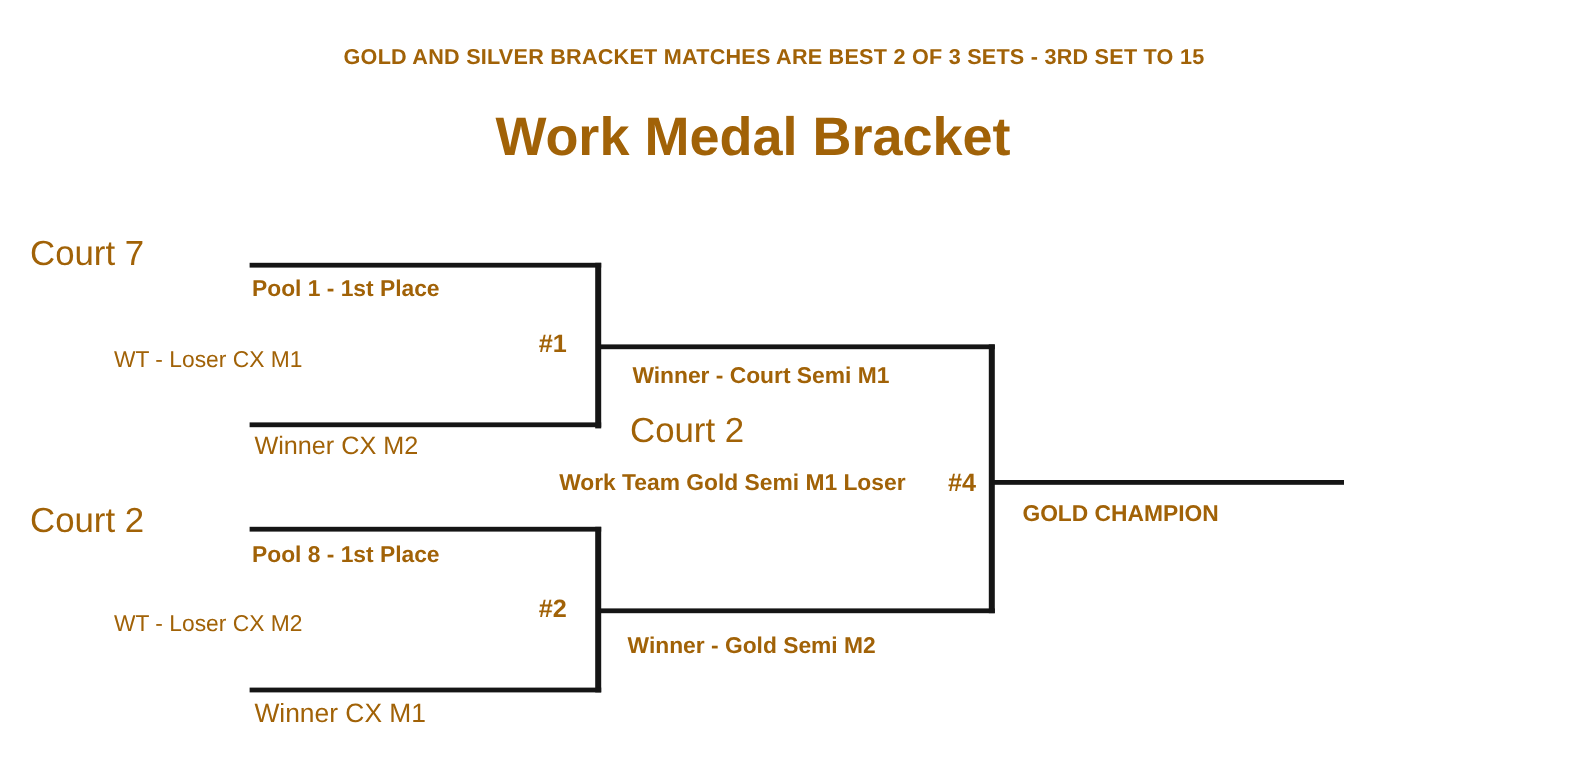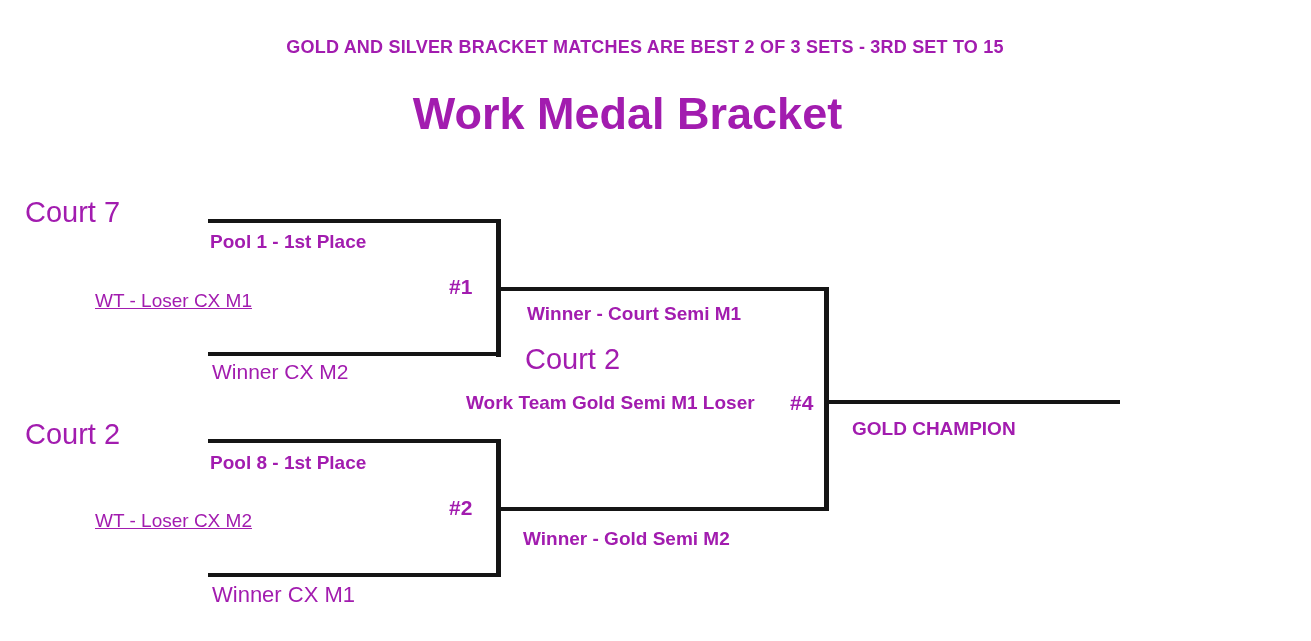--- a/index.html
+++ b/index.html
@@ -12,21 +12,21 @@
     width: 1311px;
     height: 641px;
     background: #ffffff;
     overflow: hidden;
     font-family: "Liberation Sans", sans-serif;
     color: #1c1c1c;
   }
   .txt {
     position: absolute;
     white-space: nowrap;
-    color: #a21caf;
+    color: #a16207;
   }
   .line {
     position: absolute;
     background: #151515;
   }
   .note {
     top: 37px;
     left: 0;
     width: 1290px;
     text-align: center;
@@ -46,21 +46,20 @@
     font-size: 29px;
     font-weight: 400;
   }
   .slot-label {
     font-size: 19px;
     font-weight: 600;
   }
   .annot {
     font-size: 19px;
     font-weight: 400;
-    text-decoration: underline;
   }
   .annot-big {
     font-size: 21px;
     font-weight: 400;
   }
   .match-num {
     font-size: 21px;
     font-weight: 700;
   }
 </style>

